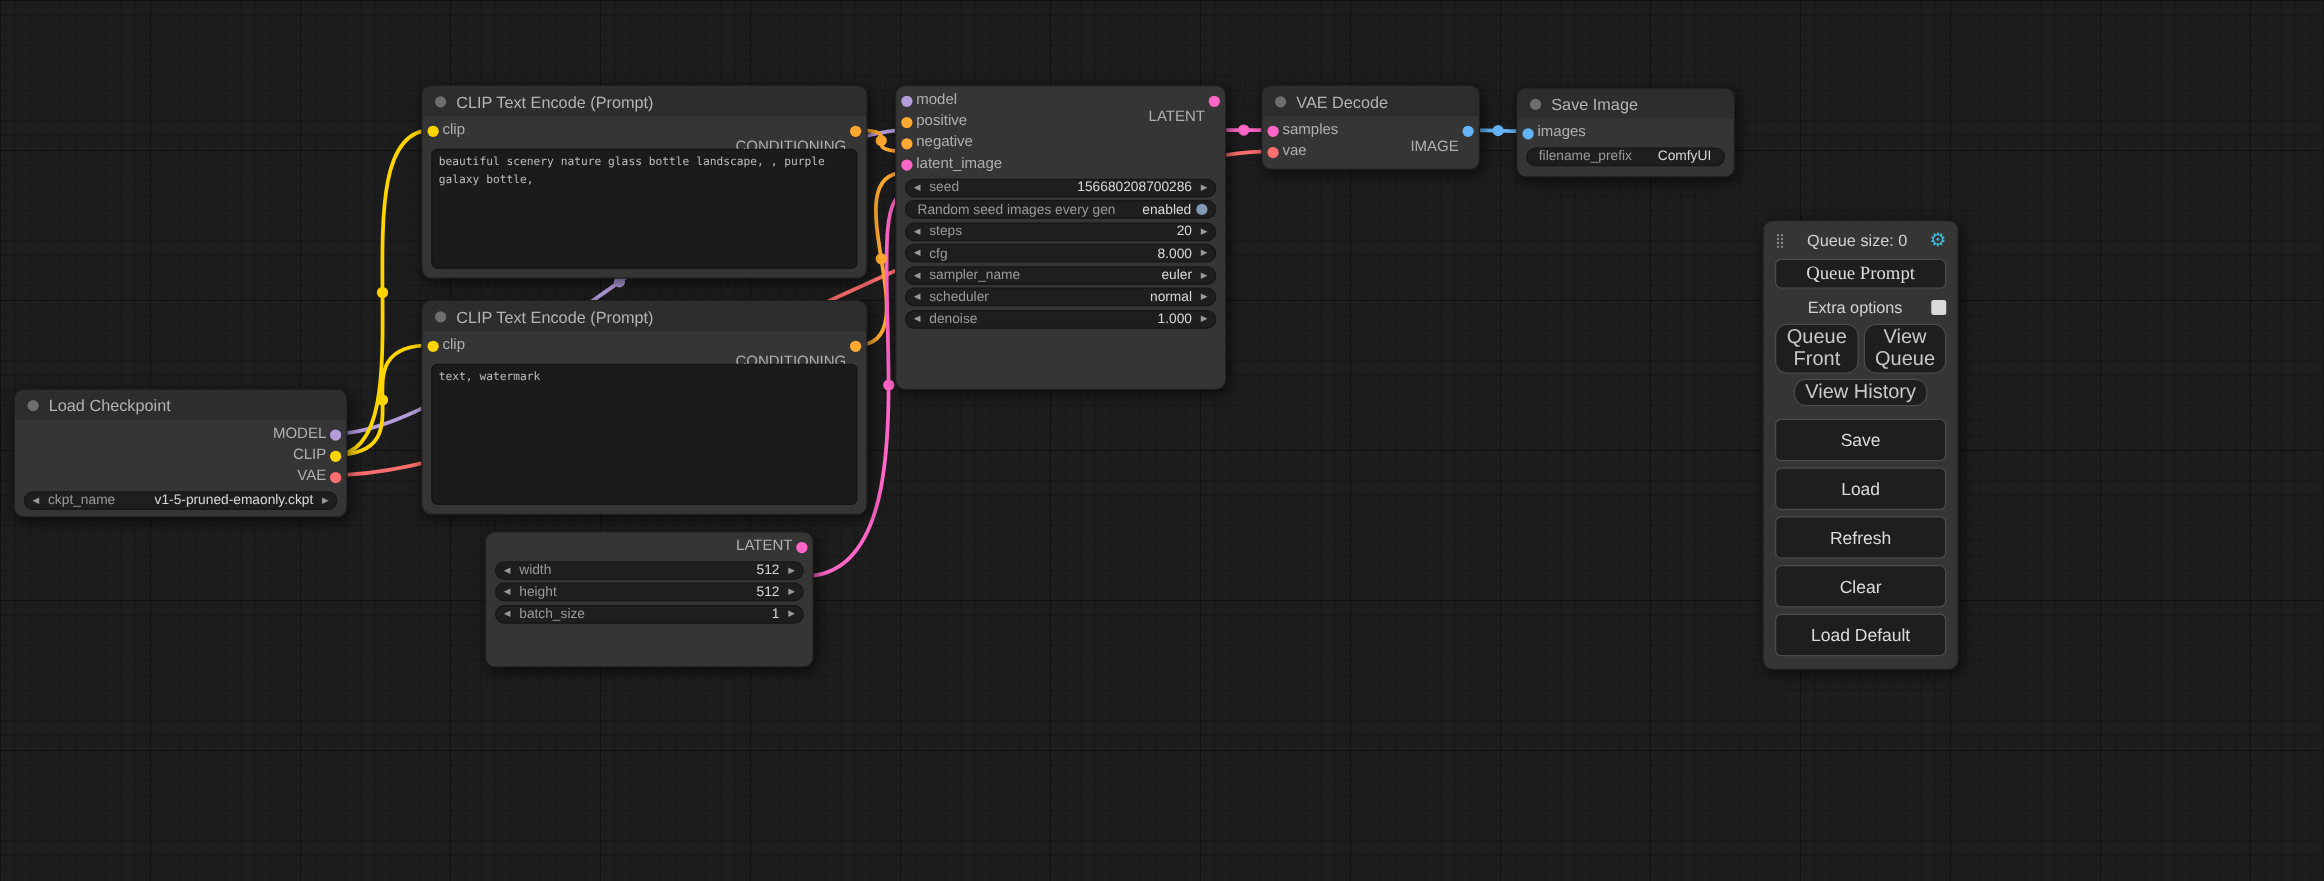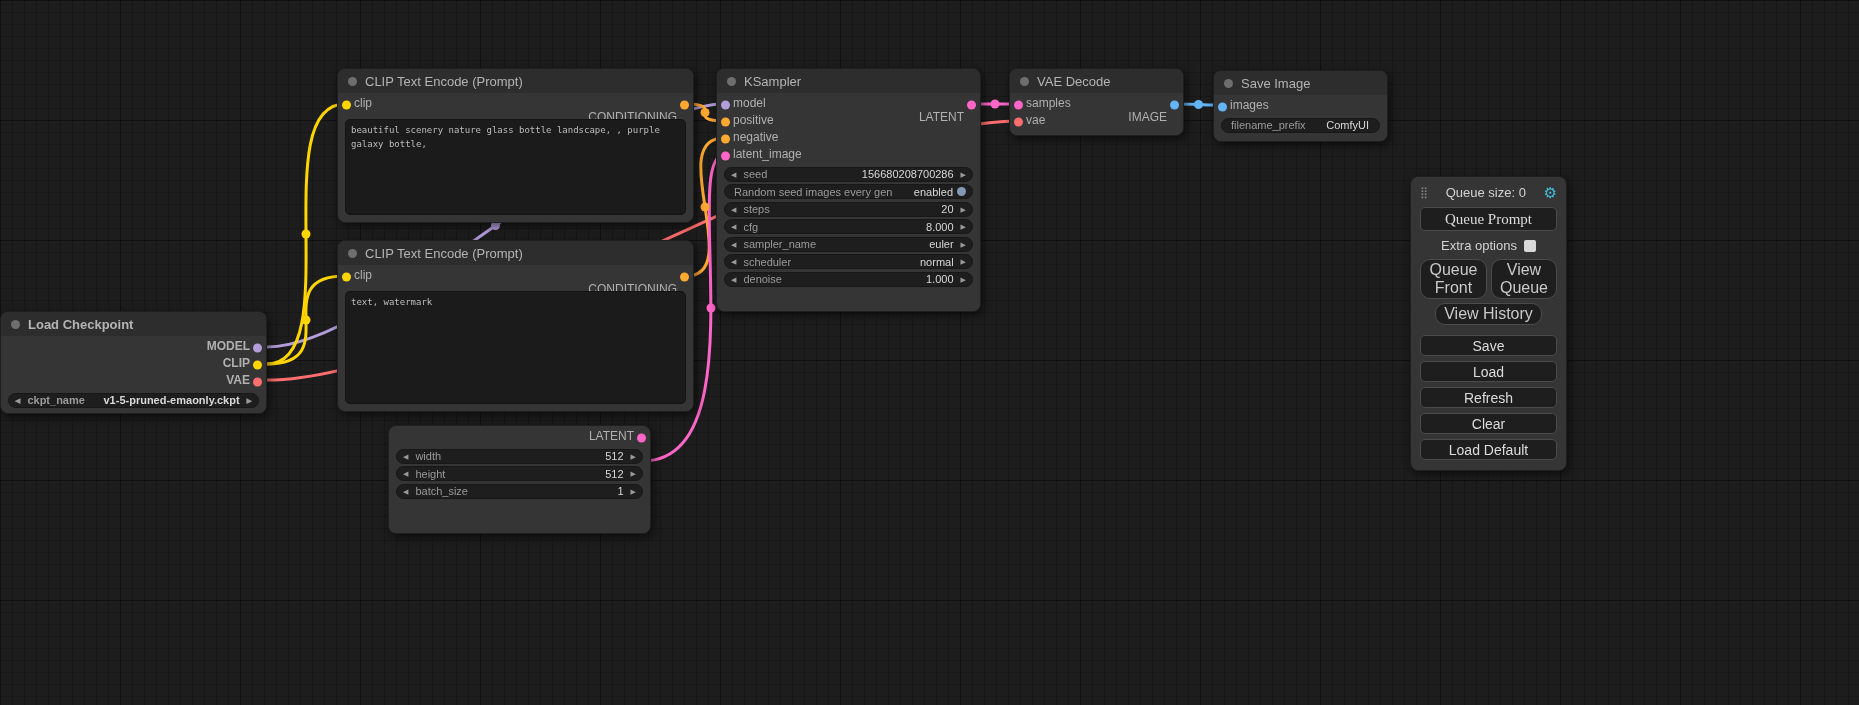--- a/index.html
+++ b/index.html
@@ -76,28 +76,28 @@
   .mdrag { color:#8a8a8a; font-size:11px; cursor:grab; }
   .mtitle { flex:1; text-align:center; }
   .mgear { font-size:15px; line-height:1; cursor:pointer; }
 
   .btn {
     display:block; width:100%; background:#1e1e1e; border:1px solid #4b4b4b;
     border-radius:5px; color:#dcdcdc; font-family:inherit; cursor:pointer;
     text-align:center;
   }
   .btn-queue { height:24px; font-size:15px; margin-top:5px;font-family:Liberation Serif, serif; }
-  .extra { display:flex; align-items:center; justify-content:center; gap:7px;
+  .extra { display:flex; align-items:center; justify-content:flex-end; gap:23px;
            margin-top:7px; font-size:13px; color:#d2d2d2; }
   .cbox { width:12px; height:12px; background:#d9d9d9; border-radius:2px; cursor:pointer; }
   .pills { display:flex; justify-content:center; gap:4px; margin-top:6px; }
   .pill { background:#1e1e1e; border:1px solid #4b4b4b; border-radius:10px;
           color:#c9c9c9; font-size:16px; padding:1px 8px; font-family:inherit; cursor:pointer; }
   .hist { display:flex; justify-content:center; margin-top:4px; }
-  .btn-act { height:21px; font-size:14px; margin-top:5px; }
+  .btn-act { height:34px; font-size:14px; margin-top:5px; }
   .btn-act.first { margin-top:10px; }
 </style>
 </head>
 <body>
 
 <div id="canvas">
 
   <svg class="wires" width="1859" height="705">
     <path d="M 267 347 C 382 347, 609 104, 724 104" stroke="#B39DDB"></path>
     <path d="M 267 364 C 347 364, 265 104, 345 104" stroke="#FFD500"></path>
@@ -113,21 +113,21 @@
     <circle cx="306" cy="234" r="4.5" fill="#FFD500"></circle>
     <circle cx="306" cy="320" r="4.5" fill="#FFD500"></circle>
     <circle cx="642" cy="250.5" r="4.5" fill="#FF6E6E"></circle>
     <circle cx="705" cy="112.5" r="4.5" fill="#FFA931"></circle>
     <circle cx="705" cy="207" r="4.5" fill="#FFA931"></circle>
     <circle cx="711" cy="308" r="4.5" fill="#FF66C8"></circle>
     <circle cx="995" cy="104" r="4.5" fill="#FF66C8"></circle>
     <circle cx="1198.5" cy="104.5" r="4.5" fill="#64B5F6"></circle>
   </svg>
 
-  <div class="node" style="left:0; top:311px; width:267px; height:103px;font-weight:bold;">
+  <div class="node" style="left:11px; top:311px; width:267px; height:103px;">
     <div class="ntitle">
       <span class="ndot" style="background: rgb(110, 110, 110);"></span>
       <span>Load Checkpoint</span>
     </div>
     <div class="nbody">
       <div class="prow">
         <span class="lab-out">MODEL</span>
         <span class="pdot out" style="background: rgb(179, 157, 219);"></span>
       </div>
       <div class="prow">
@@ -200,24 +200,20 @@
       <div class="widget">
         <span class="arr">◀</span>
         <span class="wl">batch_size</span>
         <span class="wv">1</span>
         <span class="arr">▶</span>
       </div>
     </div>
   </div>
 
   <div class="node" style="left:716px; top:68px; width:265px; height:244px;">
-    <div class="ntitle">
-      <span class="ndot" style="background: rgb(110, 110, 110);"></span>
-      <span>KSampler</span>
-    </div>
     <div class="nbody">
       <div class="prow">
         <span class="pdot in" style="background: rgb(179, 157, 219);"></span>
         <span class="lab-in">model</span>
         <span class="lab-out">LATENT</span>
         <span class="pdot out" style="background: rgb(255, 102, 200);"></span>
       </div>
       <div class="prow">
         <span class="pdot in" style="background: rgb(255, 169, 49);"></span>
         <span class="lab-in">positive</span>

